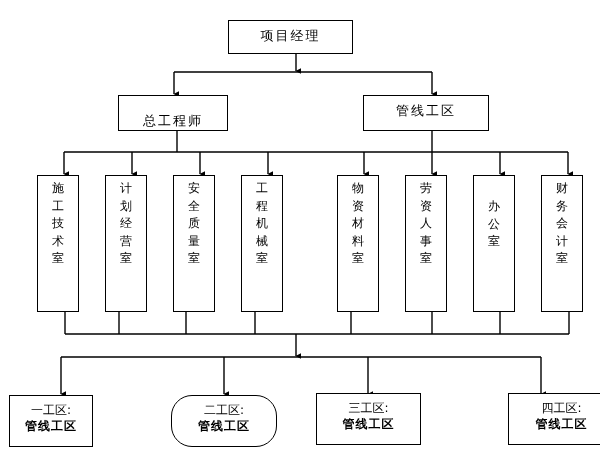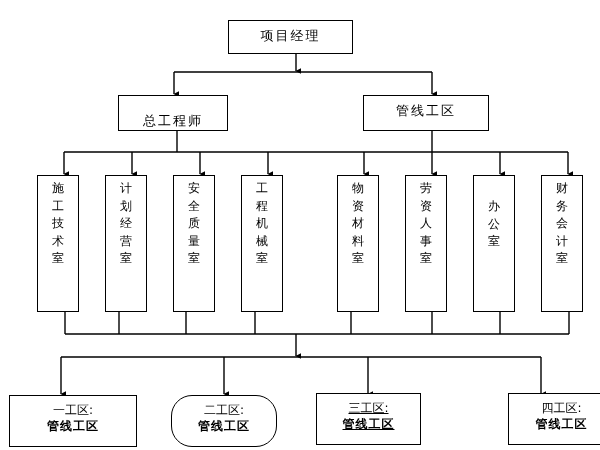--- a/index.html
+++ b/index.html
@@ -120,28 +120,28 @@
   <span class="ch">室</span>
 </div>
 <div class="box vbox" style="left:541px; top:175px; width:42px; height:137px;">
   <span class="ch">财</span>
   <span class="ch">务</span>
   <span class="ch">会</span>
   <span class="ch">计</span>
   <span class="ch">室</span>
 </div>
 
-<div class="box bbox" style="left:9px; top:395px; width:128px; height:52px;">
+<div class="box bbox" style="left:9px; top:395px; width:84px; height:52px;">
   <span>一工区:</span>
   <span class="l2">管线工区</span>
 </div>
 <div class="box bbox" style="left:171px; top:395px; width:106px; height:52px;border-radius:21px;">
   <span>二工区:</span>
   <span class="l2">管线工区</span>
 </div>
-<div class="box bbox" style="left:316px; top:393px; width:105px; height:52px;text-decoration:underline;">
+<div class="box bbox" style="left:316px; top:393px; width:105px; height:52px;">
   <span>三工区:</span>
   <span class="l2">管线工区</span>
 </div>
 <div class="box bbox" style="left:508px; top:393px; width:107px; height:52px;">
   <span>四工区:</span>
   <span class="l2">管线工区</span>
 </div>
 
 </body></html>

